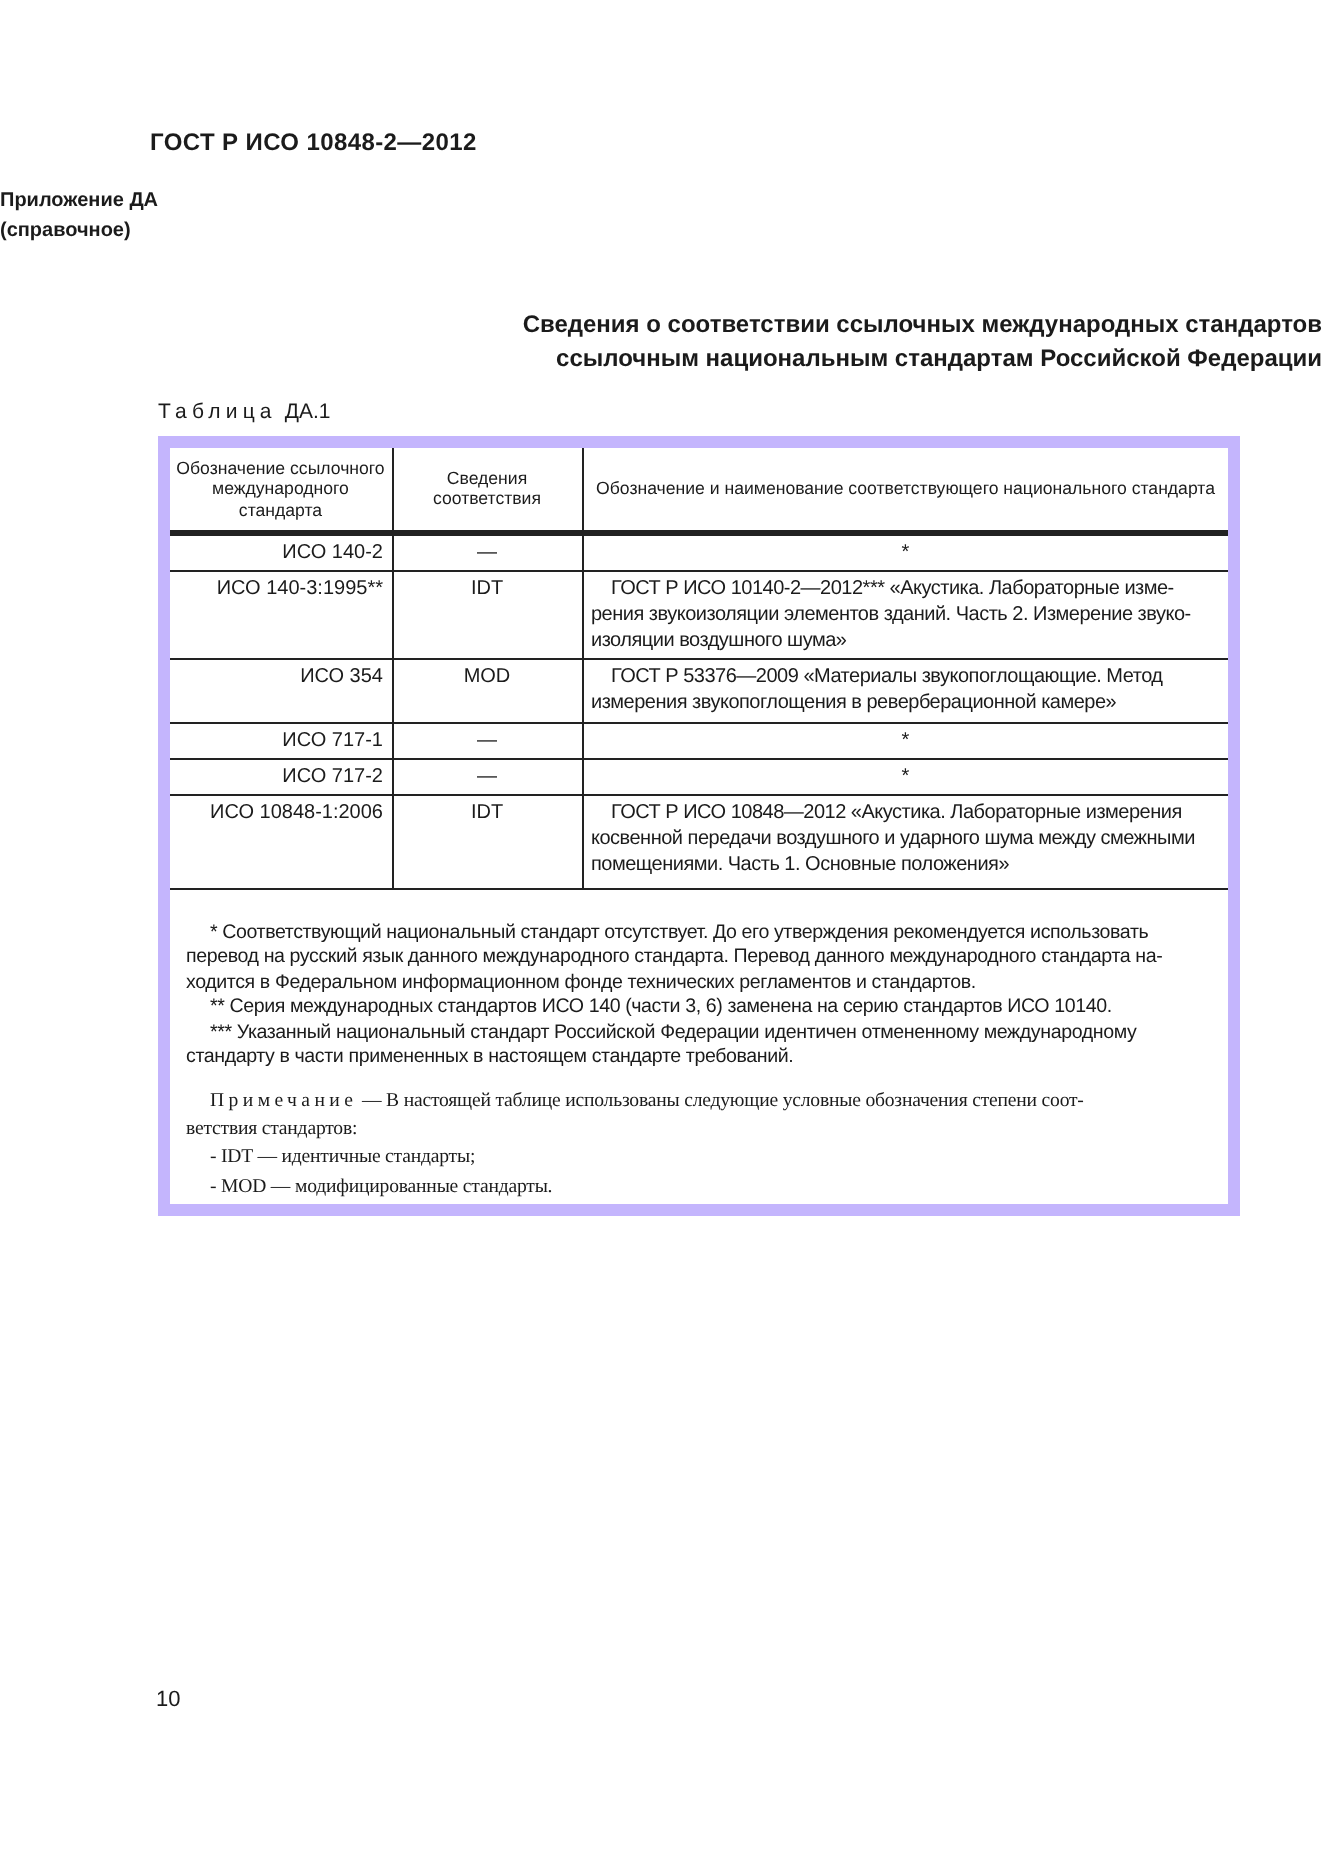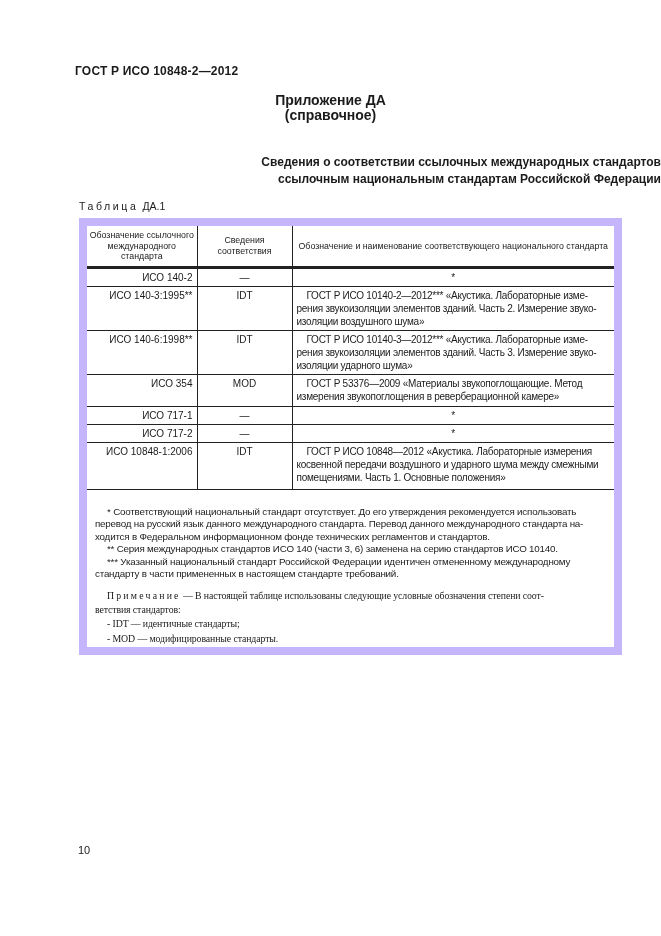--- a/index.html
+++ b/index.html
@@ -12,38 +12,38 @@
     overflow:hidden;
   }
   .page { position:relative; width:566px; height:936px; background:#ffffff; }
 
   .doc-number {
     position:absolute; left:75px; top:64px;
     font-size:12px; font-weight:bold; letter-spacing:0.2px;
   }
   .appendix {
     position:absolute; left:0; top:93px; width:661px;
-    text-align:center; font-weight:bold; font-size:14px; line-height:15px;
+    text-align:left; font-weight:bold; font-size:10px; line-height:15px;
   }
   .section-title {
     position:absolute; left:0; top:154px; width:661px;
     text-align:right; font-weight:bold; font-size:12px; line-height:16.5px;
   }
   .table-caption {
     position:absolute; left:79px; top:200px;
     font-size:10.5px;
   }
   .table-caption .spaced { letter-spacing:2.6px; }
   .table-caption .num { margin-left:4px; }
 
   table.std-table {
     position:absolute; left:79px; top:218px;
     width:535px; table-layout:fixed;
     border-collapse:collapse;
-    border:8px solid #c4b5fd;
+    border:6px solid #c4b5fd;
     font-size:10px; line-height:13px;
   }
   .std-table th, .std-table td {
     border:1px solid #222;
     vertical-align:top;
     overflow:hidden;
   }
   .std-table thead th {
     border-bottom:3px solid #222;
     font-weight:normal;
@@ -131,27 +131,20 @@
         <td class="c2">—</td>
         <td class="c3 star">*</td>
       </tr>
       <tr class="rh43">
         <td class="c1">ИСО 140-3:1995**</td>
         <td class="c2">IDT</td>
         <td class="c3">ГОСТ Р ИСО 10140-2—2012*** «Акустика. Лабораторные изме-
 рения звукоизоляции элементов зданий. Часть 2. Измерение звуко-
 изоляции воздушного шума»</td>
       </tr>
-      <tr class="rh43">
-        <td class="c1">ИСО 140-6:1998**</td>
-        <td class="c2">IDT</td>
-        <td class="c3">ГОСТ Р ИСО 10140-3—2012*** «Акустика. Лабораторные изме-
-рения звукоизоляции элементов зданий. Часть 3. Измерение звуко-
-изоляции ударного шума»</td>
-      </tr>
       <tr class="rh32">
         <td class="c1">ИСО 354</td>
         <td class="c2">MOD</td>
         <td class="c3">ГОСТ Р 53376—2009 «Материалы звукопоглощающие. Метод
 измерения звукопоглощения в реверберационной камере»</td>
       </tr>
       <tr class="rh16">
         <td class="c1">ИСО 717-1</td>
         <td class="c2">—</td>
         <td class="c3 star">*</td>

